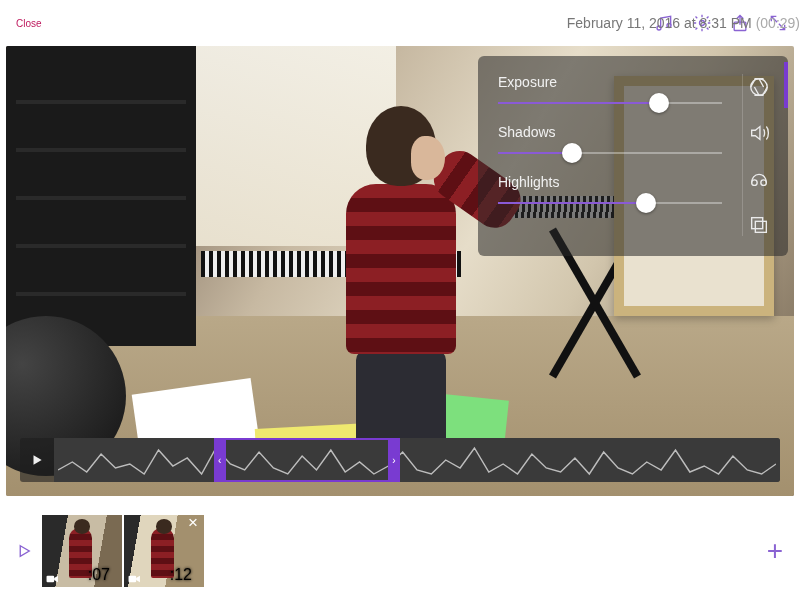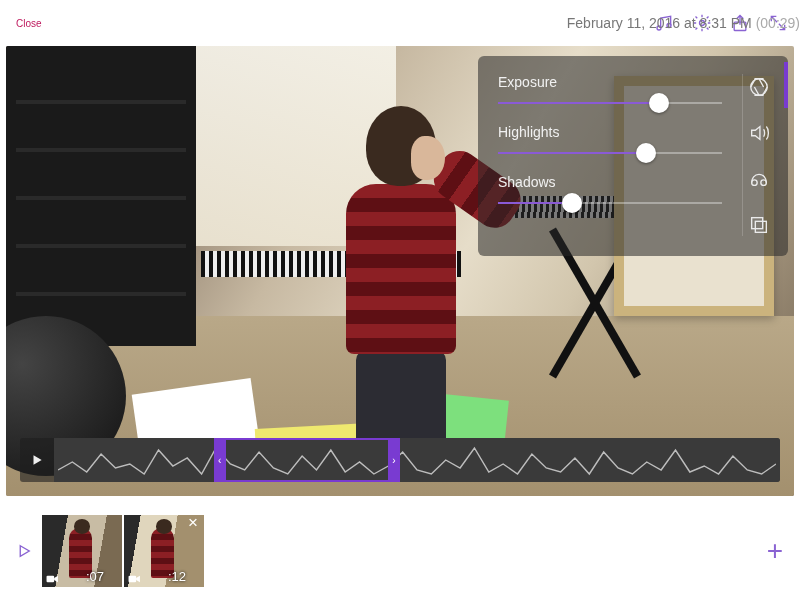--- a/index.html
+++ b/index.html
@@ -66,21 +66,21 @@
   
   .strip { position:absolute; left:0; right:0; bottom:0; height:98px; background:#fff; display:flex; align-items:center; padding:0 10px; gap:4px; }
   .strip .gplay { width:28px; height:28px; display:flex; align-items:center; justify-content:center; cursor:pointer; }
   .strip .gplay svg{width:18px;height:18px;fill:none;stroke:#8a63d2;stroke-width:1.8;}
   .strip .clips { display:flex; gap:2px; }
   .clip { position:relative; width:80px; height:72px; background:#777; overflow:hidden; cursor:pointer; }
   .clip.sel { outline:3px solid #793bd1; outline-offset:-3px; z-index:2; }
   .clip .thumb { position:absolute; inset:0; }
   .clip .cbadge { position:absolute; left:4px; bottom:3px; color:#fff; display:flex; align-items:center; gap:3px; font-size:11px; text-shadow:0 0 3px #000; }
   .clip .cbadge svg{width:13px;height:10px;fill:#fff;}
-  .clip .cdur { position:absolute; right:18px; bottom:3px; color:#ffffff; font-size:13px; text-shadow:0 0 3px #000; }
+  .clip .cdur { position:absolute; right:12px; bottom:3px; color:#000000; font-size:16px; text-shadow:0 0 3px #000; }
   .clip .close { position:absolute; right:2px; top:0px; width:18px; height:18px; color:#fff; font-size:17px; line-height:16px; text-align:center; cursor:pointer; font-weight:300; }
   .strip .add { margin-left:auto; width:30px; height:30px; display:flex; align-items:center; justify-content:center; color:#8a63d2; font-size:28px; cursor:pointer; font-weight:300; }
 
   
   .th-a{background:linear-gradient(100deg,#2a2a2a 0 28%,#c8bca4 28% 70%,#7a6a52 70% 100%);}   
   .th-b{background:linear-gradient(100deg,#2a2a2a 0 22%,#d2c6ad 22% 62%,#8c7a5e 62% 100%);}   
   .th-c{background:linear-gradient(100deg,#2a2a2a 0 18%,#e0d6bd 18% 58%,#a3906e 58% 100%);}   
   .th-d{background:linear-gradient(100deg,#2c2c2c 0 30%,#cfc3a8 30% 75%,#6a5d4c 75% 100%);}   
   .th-figure{position:absolute;left:34%;top:18%;width:28%;height:70%;background:repeating-linear-gradient(#8c1f24 0 6px,#5e0f14 6px 12px);border-radius:10px 10px 2px 2px;}
   .th-head{position:absolute;left:40%;top:6%;width:20%;height:20%;background:#3a2a1f;border-radius:50%;}
@@ -148,33 +148,33 @@
     <div class="accentbar"></div>
     <div class="panel-main" id="sliders-host">
         <div class="slider-group">
           <div class="slider-label">Exposure</div>
           <div class="slider">
             <div class="fill" style="width: 72%;"></div>
             <div class="knob" style="left: 72%;"></div>
           </div>
         </div>
         <div class="slider-group">
+          <div class="slider-label">Shadows</div>
+          <div class="slider">
+            <div class="fill" style="width: 33%;"></div>
+            <div class="knob" style="left: 33%;"></div>
+          </div>
+        </div>
+        <div class="slider-group">
           <div class="slider-label">Highlights</div>
           <div class="slider">
             <div class="fill" style="width: 66%;"></div>
             <div class="knob" style="left: 66%;"></div>
           </div>
         </div>
-        <div class="slider-group">
-          <div class="slider-label">Shadows</div>
-          <div class="slider">
-            <div class="fill" style="width: 33%;"></div>
-            <div class="knob" style="left: 33%;"></div>
-          </div>
-        </div>
       </div>
     <div class="panel-side">
       <span class="picon"><svg viewBox="0 0 24 24">
             <circle cx="12" cy="12" r="9"></circle>
             <path d="M12 3l5 9M21 12l-5 9M12 21l-5-9M3 12l5-9M7 3h10M17 21H7"></path>
           </svg></span>
       <span class="picon"><svg viewBox="0 0 24 24">
             <path d="M4 9v6h4l5 4V5L8 9H4z"></path>
             <path d="M17 8c1.5 1.5 1.5 6.5 0 8M20 5c3 3 3 11 0 14"></path>
           </svg></span>

